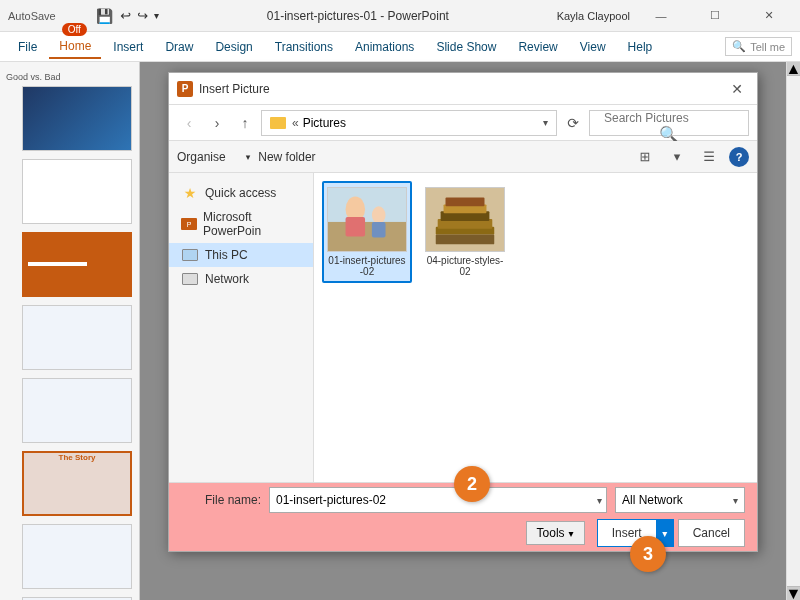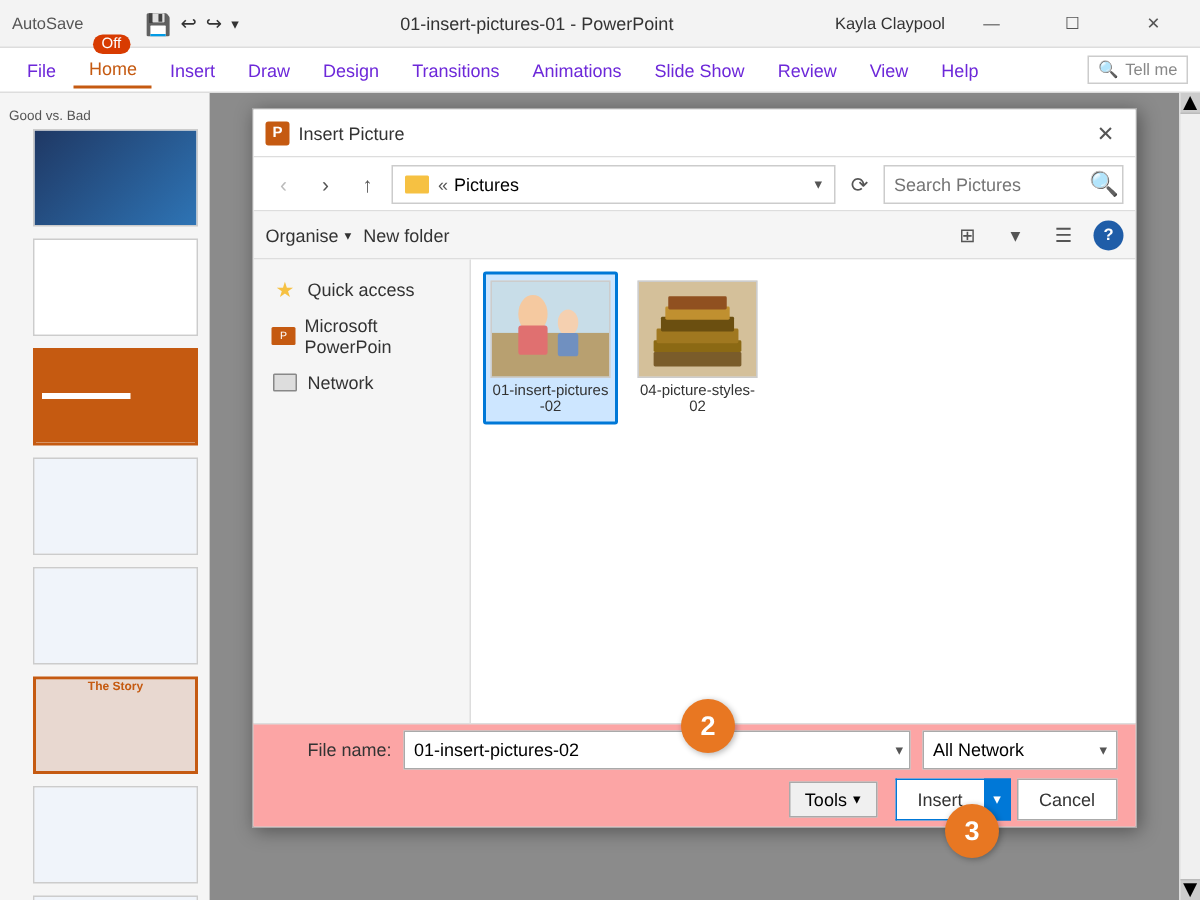--- a/index.html
+++ b/index.html
@@ -44,21 +44,21 @@
       border-bottom: 1px solid #ddd;
       display: flex;
       align-items: center;
       padding: 0 8px;
       gap: 2px;
     }
     .ribbon-tab {
       padding: 4px 10px;
       font-size: 12px;
       cursor: pointer;
-      color: #6d28d9;
+      color: #0c4a6e;
     }
     .ribbon-tab.active {
       color: #c55a11;
       border-bottom: 2px solid #c55a11;
     }
 
     
     .main-area {
       display: flex;
       height: 538px;
@@ -209,20 +209,21 @@
       position: relative;
     }
     .search-box {
       display: flex;
       align-items: center;
       border: 1px solid #ccc;
       height: 26px;
       background: white;
       padding: 0 6px;
       width: 160px;
+      flex-direction: column;
     }
     .search-input {
       border: none;
       outline: none;
       font-size: 12px;
       width: 130px;
       background: transparent;
     }
     .refresh-btn {
       width: 24px;
@@ -241,21 +242,21 @@
       background: #f5f5f5;
       display: flex;
       align-items: center;
       padding: 0 8px;
       gap: 8px;
       border-bottom: 1px solid #ddd;
     }
     .organise-btn {
       display: flex;
       align-items: center;
-      gap: 4px;
+      gap: 20px;
       font-size: 12px;
       cursor: pointer;
       color: #333;
     }
     .new-folder-btn {
       font-size: 12px;
       cursor: pointer;
       color: #333;
     }
     .toolbar-spacer { flex: 1; }
@@ -709,20 +710,26 @@
                 <span class="star-icon">★</span>
               </div>
               <span>Quick access</span>
             </div>
             <div class="left-nav-item">
               <div class="nav-item-icon">
                 <div class="ppt-icon">P</div>
               </div>
               <span>Microsoft PowerPoin</span>
             </div>
+            <div class="left-nav-item active">
+              <div class="nav-item-icon">
+                <div class="pc-icon"></div>
+              </div>
+              <span>This PC</span>
+            </div>
             <div class="left-nav-item">
               <div class="nav-item-icon">
                 <div class="network-icon"></div>
               </div>
               <span>Network</span>
             </div>
           </div>
 
           <div class="file-area" style="position:relative;">
 

